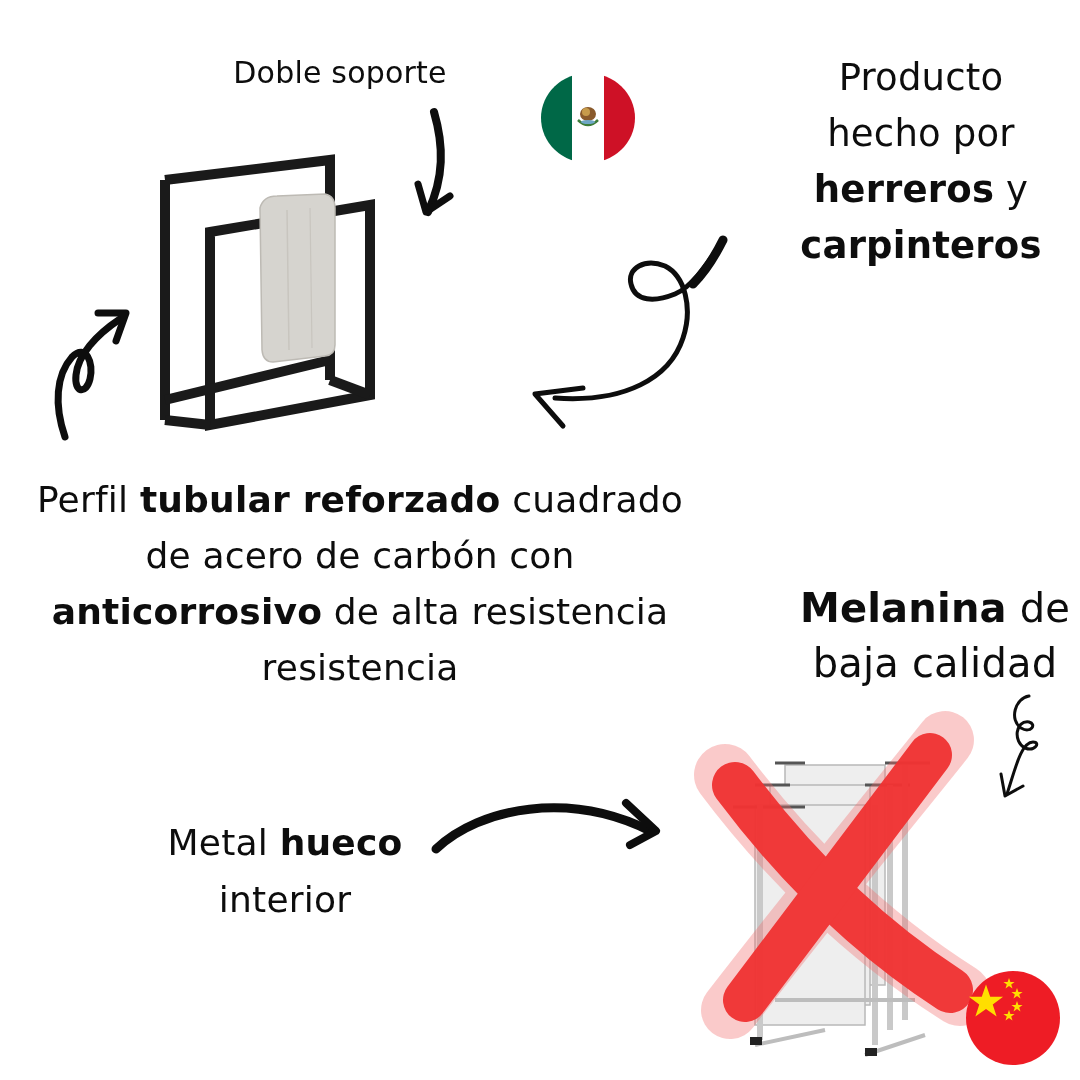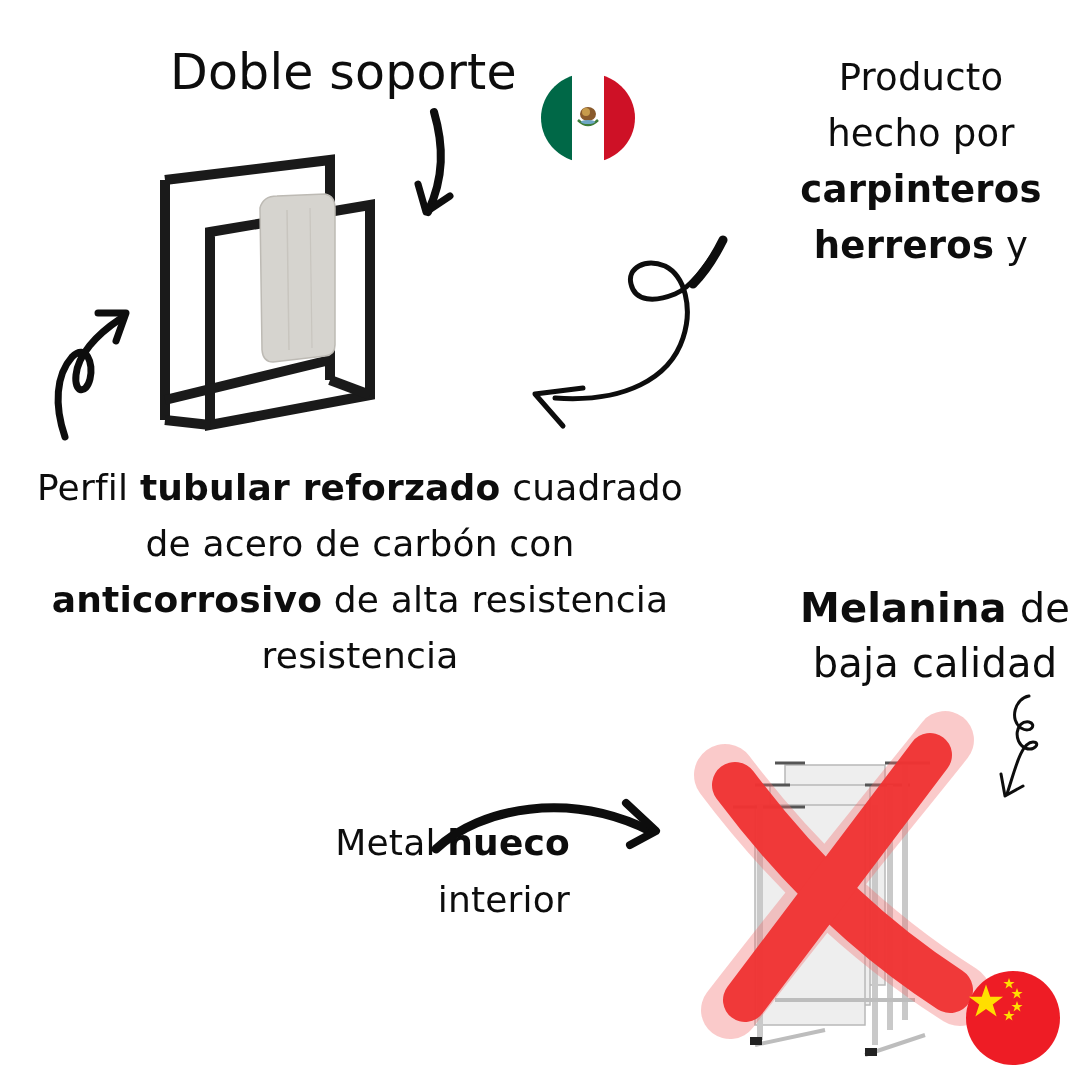--- a/index.html
+++ b/index.html
@@ -7,25 +7,25 @@
     width: 1080px; height: 1080px; background: #ffffff;
     position: relative; overflow: hidden;
     font-family: "DejaVu Sans", "Liberation Sans", sans-serif;
     color: #0d0d0d;
   }
   .abs { position: absolute; }
   .txt { text-align: center; font-weight: 400; letter-spacing: 0.2px; }
   .txt b { font-weight: 700; }
   .line { display: block; white-space: nowrap; }
 
-  #title-doble { left: 170px; top: 50px; width: 340px; font-size: 49px; line-height: 46px; }
+  #title-doble { left: 170px; top: 50px; width: 340px; font-size: 30px; line-height: 46px; }
   #block-producto { left: 790px; top: 50px; width: 262px; font-size: 37px; line-height: 56px; }
-  #block-perfil { left: 0px; top: 460px; width: 720px; font-size: 36px; line-height: 56px; }
+  #block-perfil { left: 0px; top: 472px; width: 720px; font-size: 36px; line-height: 56px; }
   #block-melanina { left: 790px; top: 581px; width: 290px; font-size: 40px; line-height: 55px; }
-  #block-metal { left: 0px; top: 814px; width: 570px; font-size: 36px; line-height: 57px; text-align: right; }
+  #block-metal { left: 0px; top: 814px; width: 570px; font-size: 36px; line-height: 57px; }
 
   svg { overflow: visible; }
 </style>
 </head>
 <body>
 
 <div id="title-doble" class="abs txt">
   <span class="line">Doble soporte</span>
 </div>
 
@@ -70,22 +70,22 @@
 </svg>
 
 <svg class="abs" style="left:50px;top:305px;" width="85" height="140" viewBox="0 0 85 140">
   <path d="M15 132 C4 100 6 70 22 52 C36 38 44 58 40 74 C36 90 24 88 26 70 C28 50 46 30 70 14" stroke="#0d0d0d" stroke-width="7" fill="none" stroke-linecap="round"></path>
   <path d="M48 8 L76 8 L66 36" stroke="#0d0d0d" stroke-width="7" fill="none" stroke-linecap="round" stroke-linejoin="round"></path>
 </svg>
 
 <div id="block-producto" class="abs txt">
   <span class="line">Producto</span>
   <span class="line">hecho por</span>
+  <span class="line"><b>herreros</b><span> y</span></span>
   <span class="line"><b>carpinteros</b></span>
-  <span class="line"><b>herreros</b><span> y</span></span>
 </div>
 
 <svg class="abs" style="left:525px;top:228px;" width="210" height="210" viewBox="0 0 210 210">
   <path d="M198 12 C180 40 165 60 150 66 C130 74 110 74 106 56 C102 40 120 30 140 38 C160 48 168 80 158 110 C145 150 100 175 30 170" stroke="#0d0d0d" stroke-width="5" fill="none" stroke-linecap="round"></path>
   <path d="M198 12 C190 28 180 44 168 56" stroke="#0d0d0d" stroke-width="9" fill="none" stroke-linecap="round"></path>
   <path d="M58 160 L10 166 L38 198" stroke="#0d0d0d" stroke-width="5" fill="none" stroke-linecap="round" stroke-linejoin="round"></path>
 </svg>
 
 <div id="block-perfil" class="abs txt">
   <span class="line"><span>Perfil </span><b>tubular reforzado</b><span> cuadrado</span></span>

